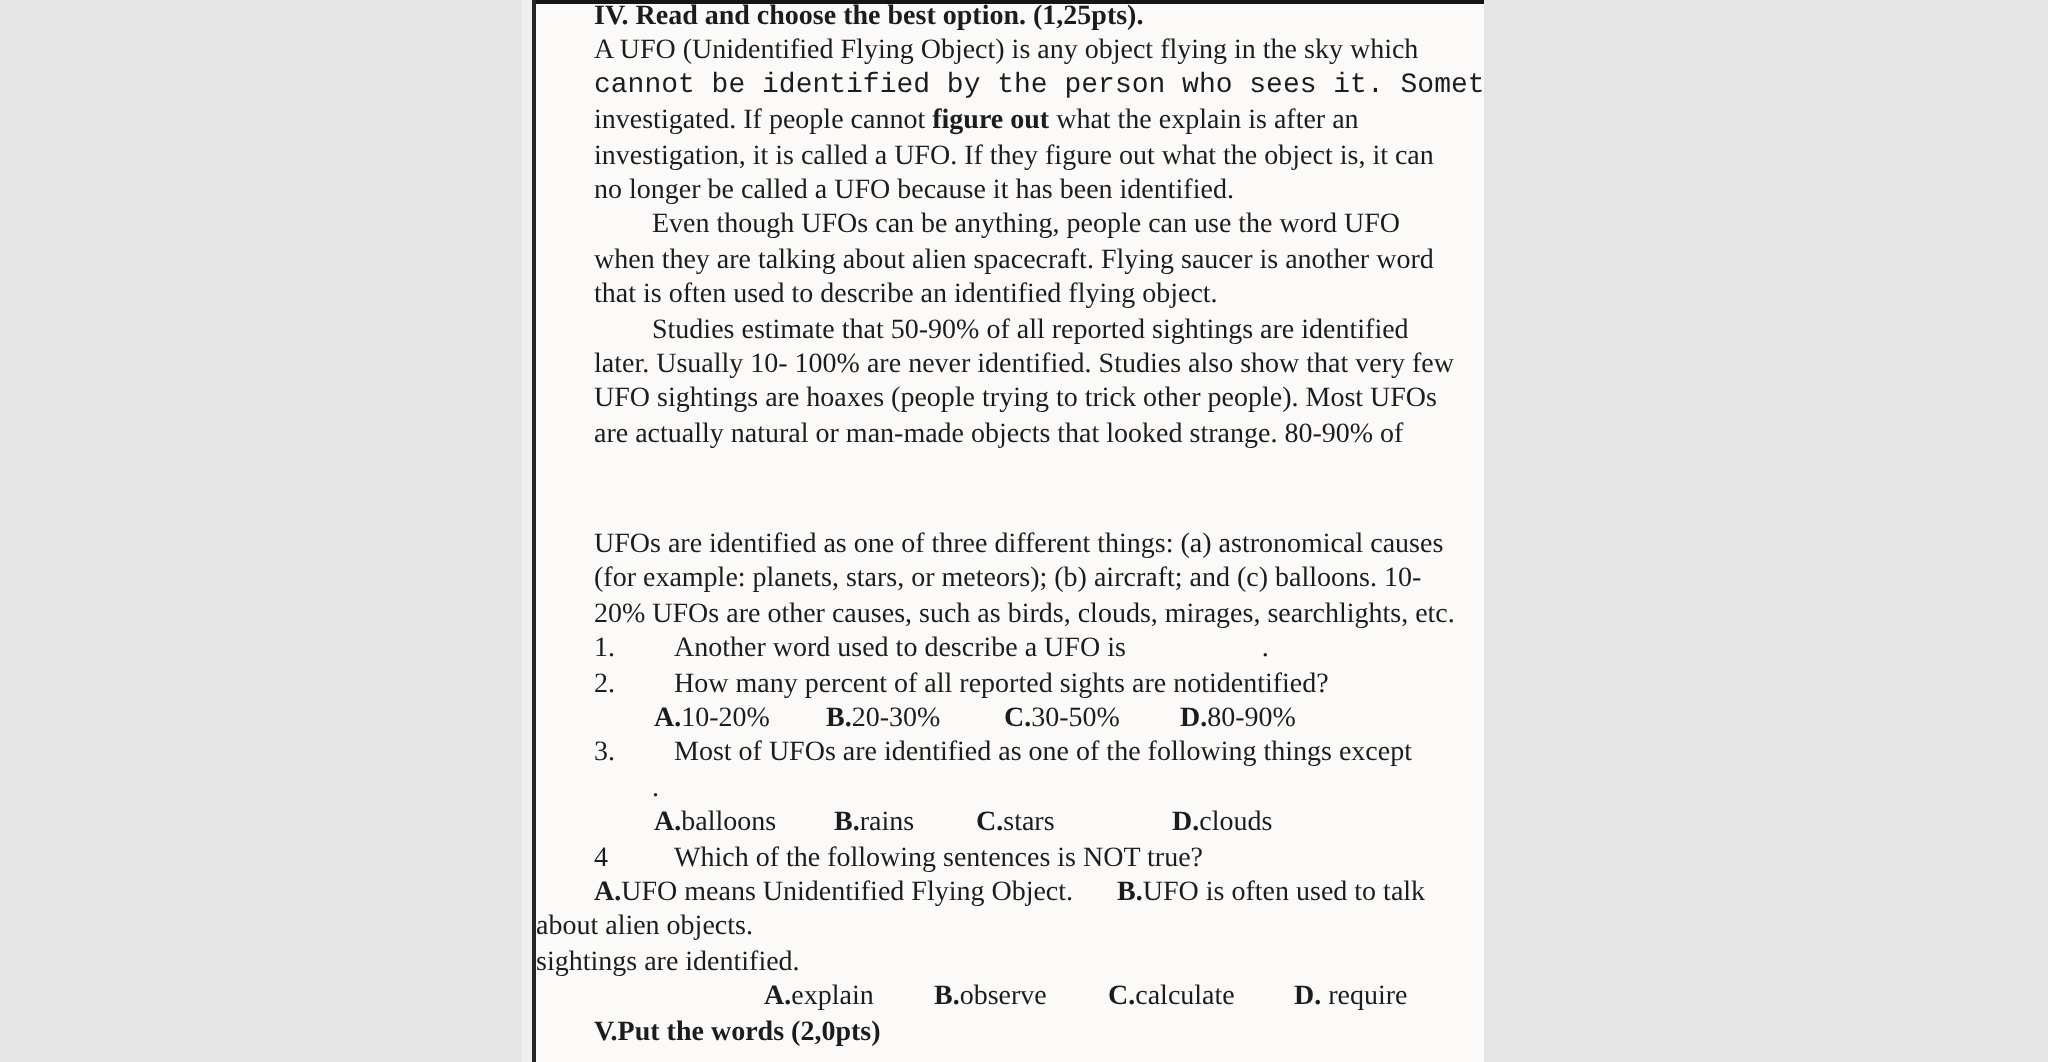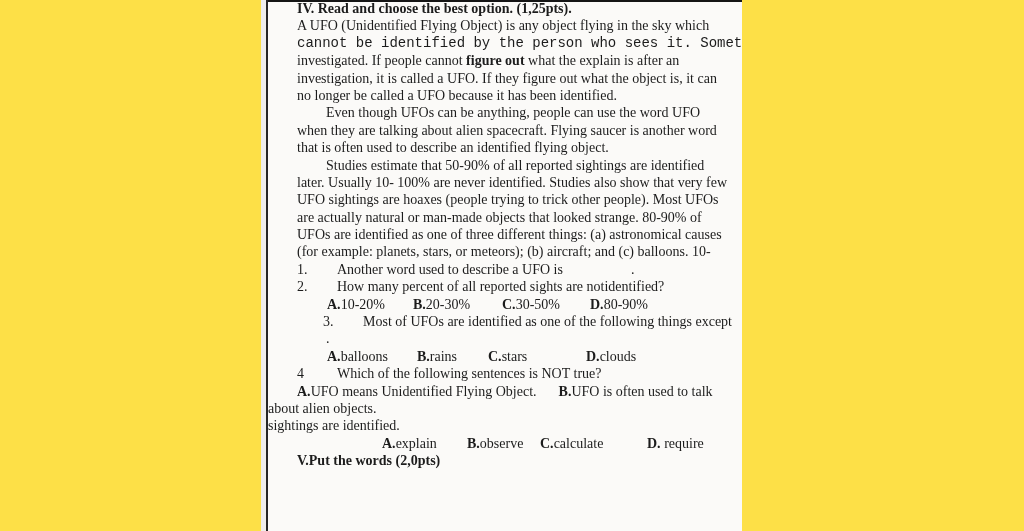--- a/index.html
+++ b/index.html
@@ -1,16 +1,16 @@
 <!DOCTYPE html>
 <html><head>
 <meta charset="utf-8">
 <style>
   html,body{margin:0;padding:0;background:#000;}
-  .screen{position:relative;width:1024px;height:531px;background:#fde047;overflow:hidden;
+  .screen{position:relative;width:1024px;height:531px;background:#e5e5e5;overflow:hidden;
           font-family:"Liberation Serif",serif;}
   .edge-strip{position:absolute;left:261px;top:0;width:5px;height:531px;background:#efeeec;}
   .edge-seam{position:absolute;left:266px;top:0;width:2px;height:531px;background:#262626;}
   .page{position:absolute;left:268px;top:0;width:474px;height:531px;background:#fbfaf8;
         overflow:hidden;color:#1c1c1c;}
   .topbar{position:absolute;top:0;left:0;width:474px;height:2px;background:#151515;}
   .content{position:absolute;top:0;left:29px;width:445px;font-size:14px;line-height:17.4px;}
   .line{height:17.4px;white-space:nowrap;}
   .bold{font-weight:bold;}
   b{font-weight:bold;}
@@ -41,51 +41,52 @@
       <div class="line">no longer be called a UFO because it has been identified.</div>
 
       <div class="line jline indent" style="word-spacing: 0px;">Even though UFOs can be anything, people can use the word UFO</div>
       <div class="line jline" style="word-spacing: 0px;">when they are talking about alien spacecraft. Flying saucer is another word</div>
       <div class="line">that is often used to describe an identified flying object.</div>
 
       <div class="line jline indent" style="word-spacing: 0px;">Studies estimate that 50-90% of all reported sightings are identified</div>
       <div class="line jline" style="word-spacing: 0px;">later. Usually 10- 100% are never identified. Studies also show that very few</div>
       <div class="line jline" style="word-spacing: 0px;">UFO sightings are hoaxes (people trying to trick other people). Most UFOs</div>
       <div class="line jline" style="word-spacing: 0px;">are actually natural or man-made objects that looked strange. 80-90% of</div>
-      <div class="line jline" style="word-spacing: 0px;">UFOs are identified as one of three different things: (a) astronomical causes</div>
+      <div class="line jline" style="word-spacing: 0px; margin-top: 38px;">UFOs are identified as one of three different things: (a) astronomical causes</div>
       <div class="line jline" style="word-spacing: 0px;">(for example: planets, stars, or meteors); (b) aircraft; and (c) balloons. 10-</div>
+      <div class="line jline" style="word-spacing: 0px;">20% UFOs are other causes, such as birds, clouds, mirages, searchlights, etc.</div>
 
       <div class="line"><span class="qnum">1.</span><span>Another word used to describe a UFO is</span><span class="sp" style="width:68px"></span><span>.</span></div>
 
       <div class="line"><span class="qnum">2.</span><span>How many percent of all reported sights are notidentified?</span></div>
       <div class="line optrow">
         <span class="opt" style="left:30px"><b>A.</b><span>10-20%</span></span>
         <span class="opt" style="left:116px"><b>B.</b><span>20-30%</span></span>
         <span class="opt" style="left:205px"><b>C.</b><span>30-50%</span></span>
         <span class="opt" style="left:293px"><b>D.</b><span>80-90%</span></span>
       </div>
 
-      <div class="line jline" style="word-spacing: 0px; margin-left: 26px;"><span class="qnum">3.</span><span>Most of UFOs are identified as one of the following things except</span></div>
+      <div class="line jline" style="word-spacing: 0px;"><span class="qnum">3.</span><span>Most of UFOs are identified as one of the following things except</span></div>
       <div class="line dotline">.</div>
       <div class="line optrow">
         <span class="opt" style="left:30px"><b>A.</b><span>balloons</span></span>
         <span class="opt" style="left:120px"><b>B.</b><span>rains</span></span>
         <span class="opt" style="left:191px"><b>C.</b><span>stars</span></span>
         <span class="opt" style="left:289px"><b>D.</b><span>clouds</span></span>
       </div>
 
       <div class="line"><span class="qnum">4</span><span>Which of the following sentences is NOT true?</span></div>
       <div class="line jline" style="word-spacing: 0px;"><b>A.</b><span>UFO means Unidentified Flying Object.</span><span class="sp" style="width:22px"></span><b>B.</b><span>UFO is often used to talk</span></div>
       <div class="line full">about alien objects.</div>
       <div class="line full">sightings are identified.</div>
 
       <div class="line optrow">
         <span class="opt" style="left:85px"><b>A.</b><span>explain</span></span>
         <span class="opt" style="left:170px"><b>B.</b><span>observe</span></span>
-        <span class="opt" style="left:243px"><b>C.</b><span>calculate</span></span>
+        <span class="opt" style="left:257px"><b>C.</b><span>calculate</span></span>
         <span class="opt" style="left:350px"><b>D.</b><span> require</span></span>
       </div>
 
       <div class="line bold">V.Put the words (2,0pts)</div>
 
     </div>
   </div>
 </div>
 
 </body></html>

